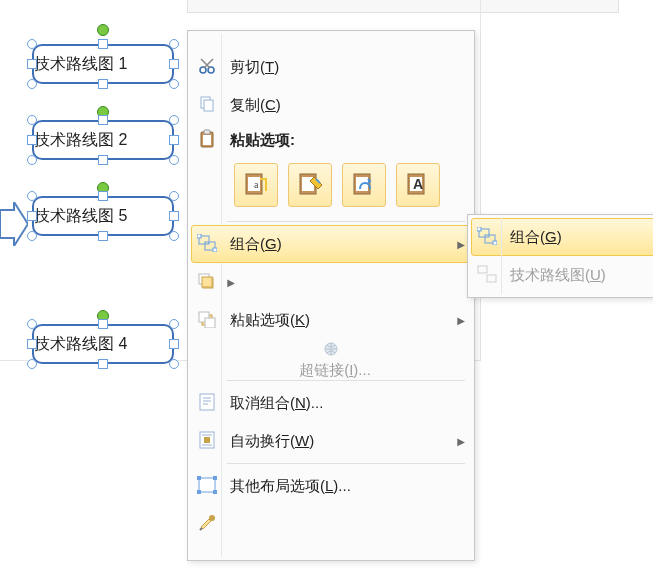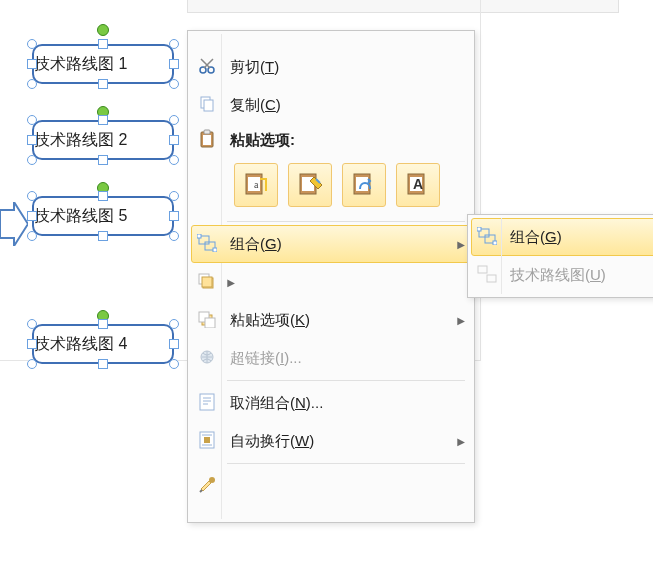--- a/index.html
+++ b/index.html
@@ -27,21 +27,21 @@
   .arrow-connector svg{display:block;}
   
   .ctx{position:absolute;left:187px;top:30px;width:280px;background:#fbfbfb;border:1px solid #c7c7c7;box-shadow:2px 2px 6px rgba(0,0,0,0.12);padding:17px 3px;}
   .ctx .row{display:flex;align-items:center;height:36px;border:1px solid transparent;border-radius:3px;position:relative;}
   .ctx .row.hover{background:linear-gradient(#fff7d9,#ffe79a);border:1px solid #f2c94c;}
   .ctx .iconcol{width:30px;display:flex;align-items:center;justify-content:center;flex:none;}
   .ctx .sep{height:1px;background:#e0e0e0;margin:3px 6px 3px 36px;}
   .ctx .lbl{flex:1;padding-left:8px;white-space:nowrap;}
   .ctx .lbl b{font-weight:bold;}
   .ctx .arrow{width:18px;text-align:center;color:#6b6b6b;font-size:10px;}
-  .ctx .disabled{color:#a0a0a0;}
+  .ctx .disabled{color:#a0a0a0;flex-direction:column;}
   .ctx .gutter{position:absolute;left:33px;top:3px;bottom:3px;width:1px;background:#e8e8e8;}
   .ctx .paste-row{height:auto;padding:6px 0 10px 0;align-items:flex-start;}
   .ctx .paste-options{display:flex;gap:10px;padding-left:42px;}
   .paste-opt{width:42px;height:42px;border:1px solid #f0c770;background:linear-gradient(#fff7da,#ffe9a8);border-radius:3px;display:flex;align-items:center;justify-content:center;}
   .paste-opt svg{display:block;}
   
   .submenu{position:absolute;left:467px;top:214px;width:185px;background:#fbfbfb;border:1px solid #c7c7c7;box-shadow:2px 2px 6px rgba(0,0,0,0.12);padding:3px;}
   .submenu .gutter{position:absolute;left:33px;top:3px;bottom:3px;width:1px;background:#e8e8e8;}
   .submenu .row{display:flex;align-items:center;height:36px;border:1px solid transparent;border-radius:3px;}
   .submenu .row.hover{background:linear-gradient(#fff7d9,#ffe79a);border:1px solid #f2c94c;}
@@ -284,20 +284,34 @@
               <line x1="4" y1="15" x2="14" y2="15" stroke="#9ab4d8"></line>
             </svg>
     </span>
         </div>
     <div class="lbl"><span>自动换行</span>(<span class="und">W</span>)</div>
     <div class="arrow">▶</div>
   </div>
 
   <div class="sep"></div>
 
+  <div class="row">
+    <div class="iconcol">
+          <span>
+      <svg width="20" height="18" viewBox="0 0 20 18">
+              <rect x="2" y="2" width="16" height="14" fill="#fff" stroke="#6aa0e0"></rect>
+              <rect x="0" y="0" width="4" height="4" fill="#6aa0e0"></rect>
+              <rect x="16" y="0" width="4" height="4" fill="#6aa0e0"></rect>
+              <rect x="0" y="14" width="4" height="4" fill="#6aa0e0"></rect>
+              <rect x="16" y="14" width="4" height="4" fill="#6aa0e0"></rect>
+            </svg>
+    </span>
+        </div>
+    <div class="lbl"><span>其他布局选项</span>(<span class="und">L</span>)<span>...</span></div>
+  </div>
 
   <div class="row">
     <div class="iconcol">
           <span>
       <svg width="20" height="20" viewBox="0 0 20 20">
               <path d="M4 14 L12 6 L14 8 L6 16 Z" fill="#ffe29a" stroke="#c9a24a"></path>
               <circle cx="15" cy="5" r="3" fill="#c9a24a"></circle>
               <path d="M3 17 L5 15" stroke="#777" stroke-width="2"></path>
             </svg>
     </span>

